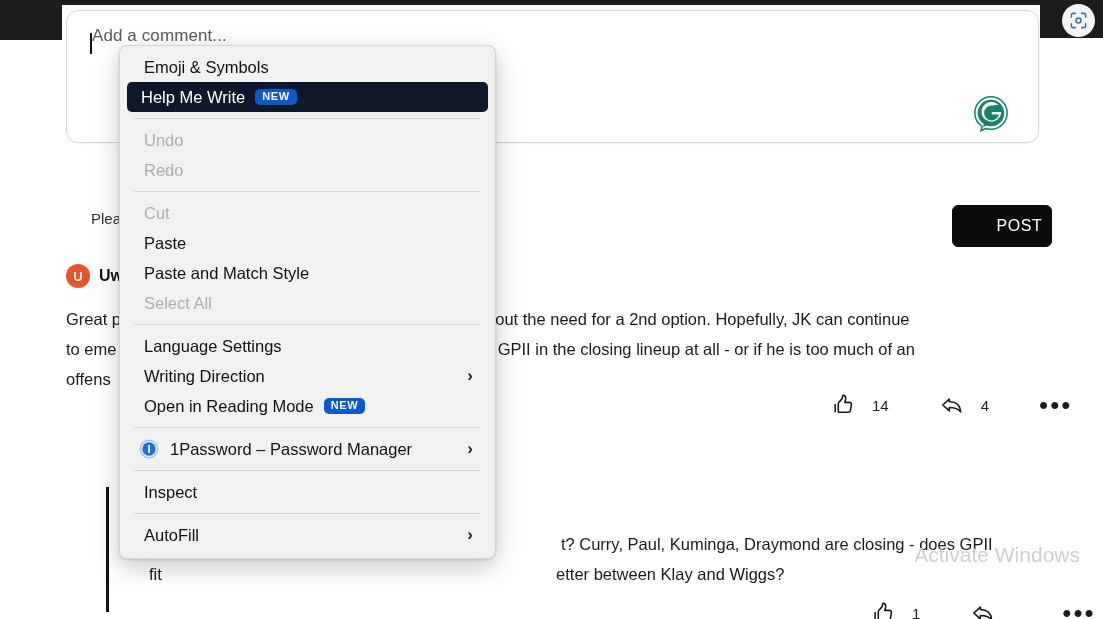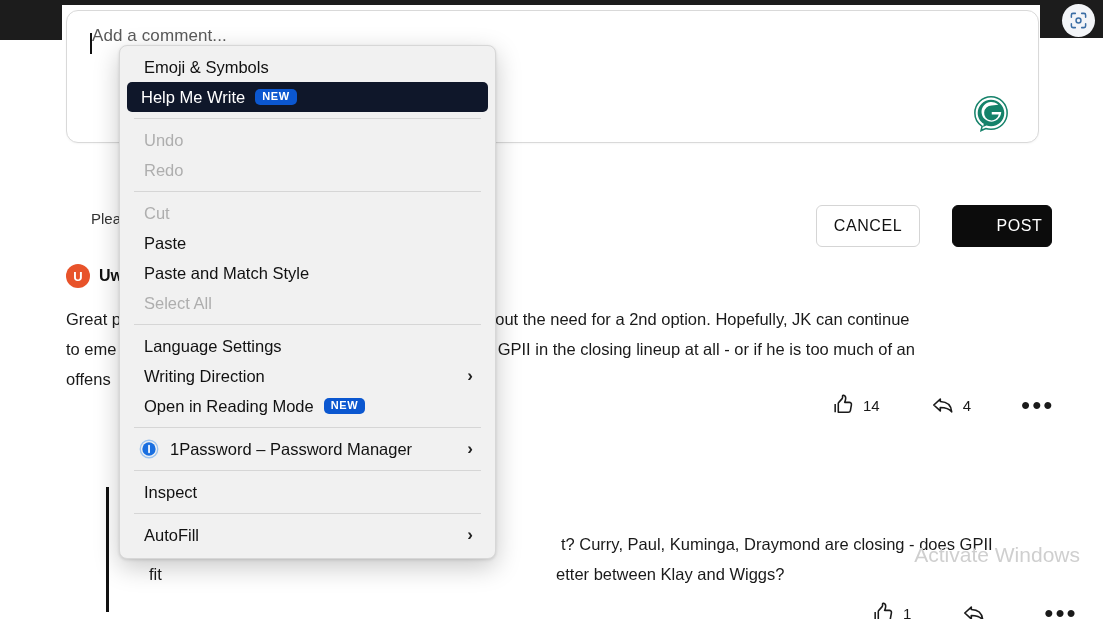--- a/index.html
+++ b/index.html
@@ -96,21 +96,21 @@
     margin-top: 14px;
     font-size: 16.5px; line-height: 30px; color: #1a1a1a;
     width: 940px;
   }
 
   
   .reactions {
     position: absolute; display: flex; align-items: center;
     gap: 0px;
   }
-  .react-item { display:flex; align-items:center; gap: 7px; }
+  .react-item { display:flex; align-items:center; gap: 16px; }
   .react-count { font-size: 15px; color:#1a1a1a; }
   .spacer-a { width: 50px; }
   .spacer-b { width: 50px; }
   .dots { font-size: 26px; letter-spacing: 2px; color:#1a1a1a; line-height: 10px; }
 
   
   #comment-2 { position:absolute; left: 66px; top: 487px; width: 973px; margin-left: 40px; }
   #quote-bar {
     position:absolute; left: 0; top: 0; width: 3px; height: 125px; background:#111;
   }
@@ -214,21 +214,20 @@
       <svg width="38" height="38" viewBox="0 0 40 40">
         <path d="M20 3 C10.6 3 3 10.6 3 20 C3 26 6 31 10.7 34 L9.5 38.5 L14.5 36.4 C16.2 36.9 18.1 37 20 37 C29.4 37 37 29.4 37 20 C37 10.6 29.4 3 20 3 Z" fill="#ffffff" stroke="#15826a" stroke-width="1.6"></path>
         <path d="M20 6 C12.3 6 6 12.3 6 20 C6 24.9 8.5 29 12.4 31.4 L11.6 34.7 L15.2 33.2 C16.7 33.7 18.3 34 20 34 C27.7 34 34 27.7 34 20 C34 12.3 27.7 6 20 6 Z" fill="#15826a"></path>
         <path d="M20.6 12.2 a7.8 7.8 0 1 0 7.6 9.4 h-7.4 v-2.6 h10.0 a10.4 10.4 0 1 1 -3.0 -7.6" fill="#ffffff"></path>
       </svg>
     </div>
   </div>
 
   <div id="action-row">
     <div id="please-text">Plea</div>
-    <div class="btn" id="btn-cancel">CANCEL</div>
     <div class="btn" id="btn-post">POST</div>
   </div>
 
   <div id="comment-1">
     <div class="c-head">
       <div class="avatar orange">U</div>
       <div class="c-user">Uw</div>
     </div>
     <div class="c-body">
       <div>

